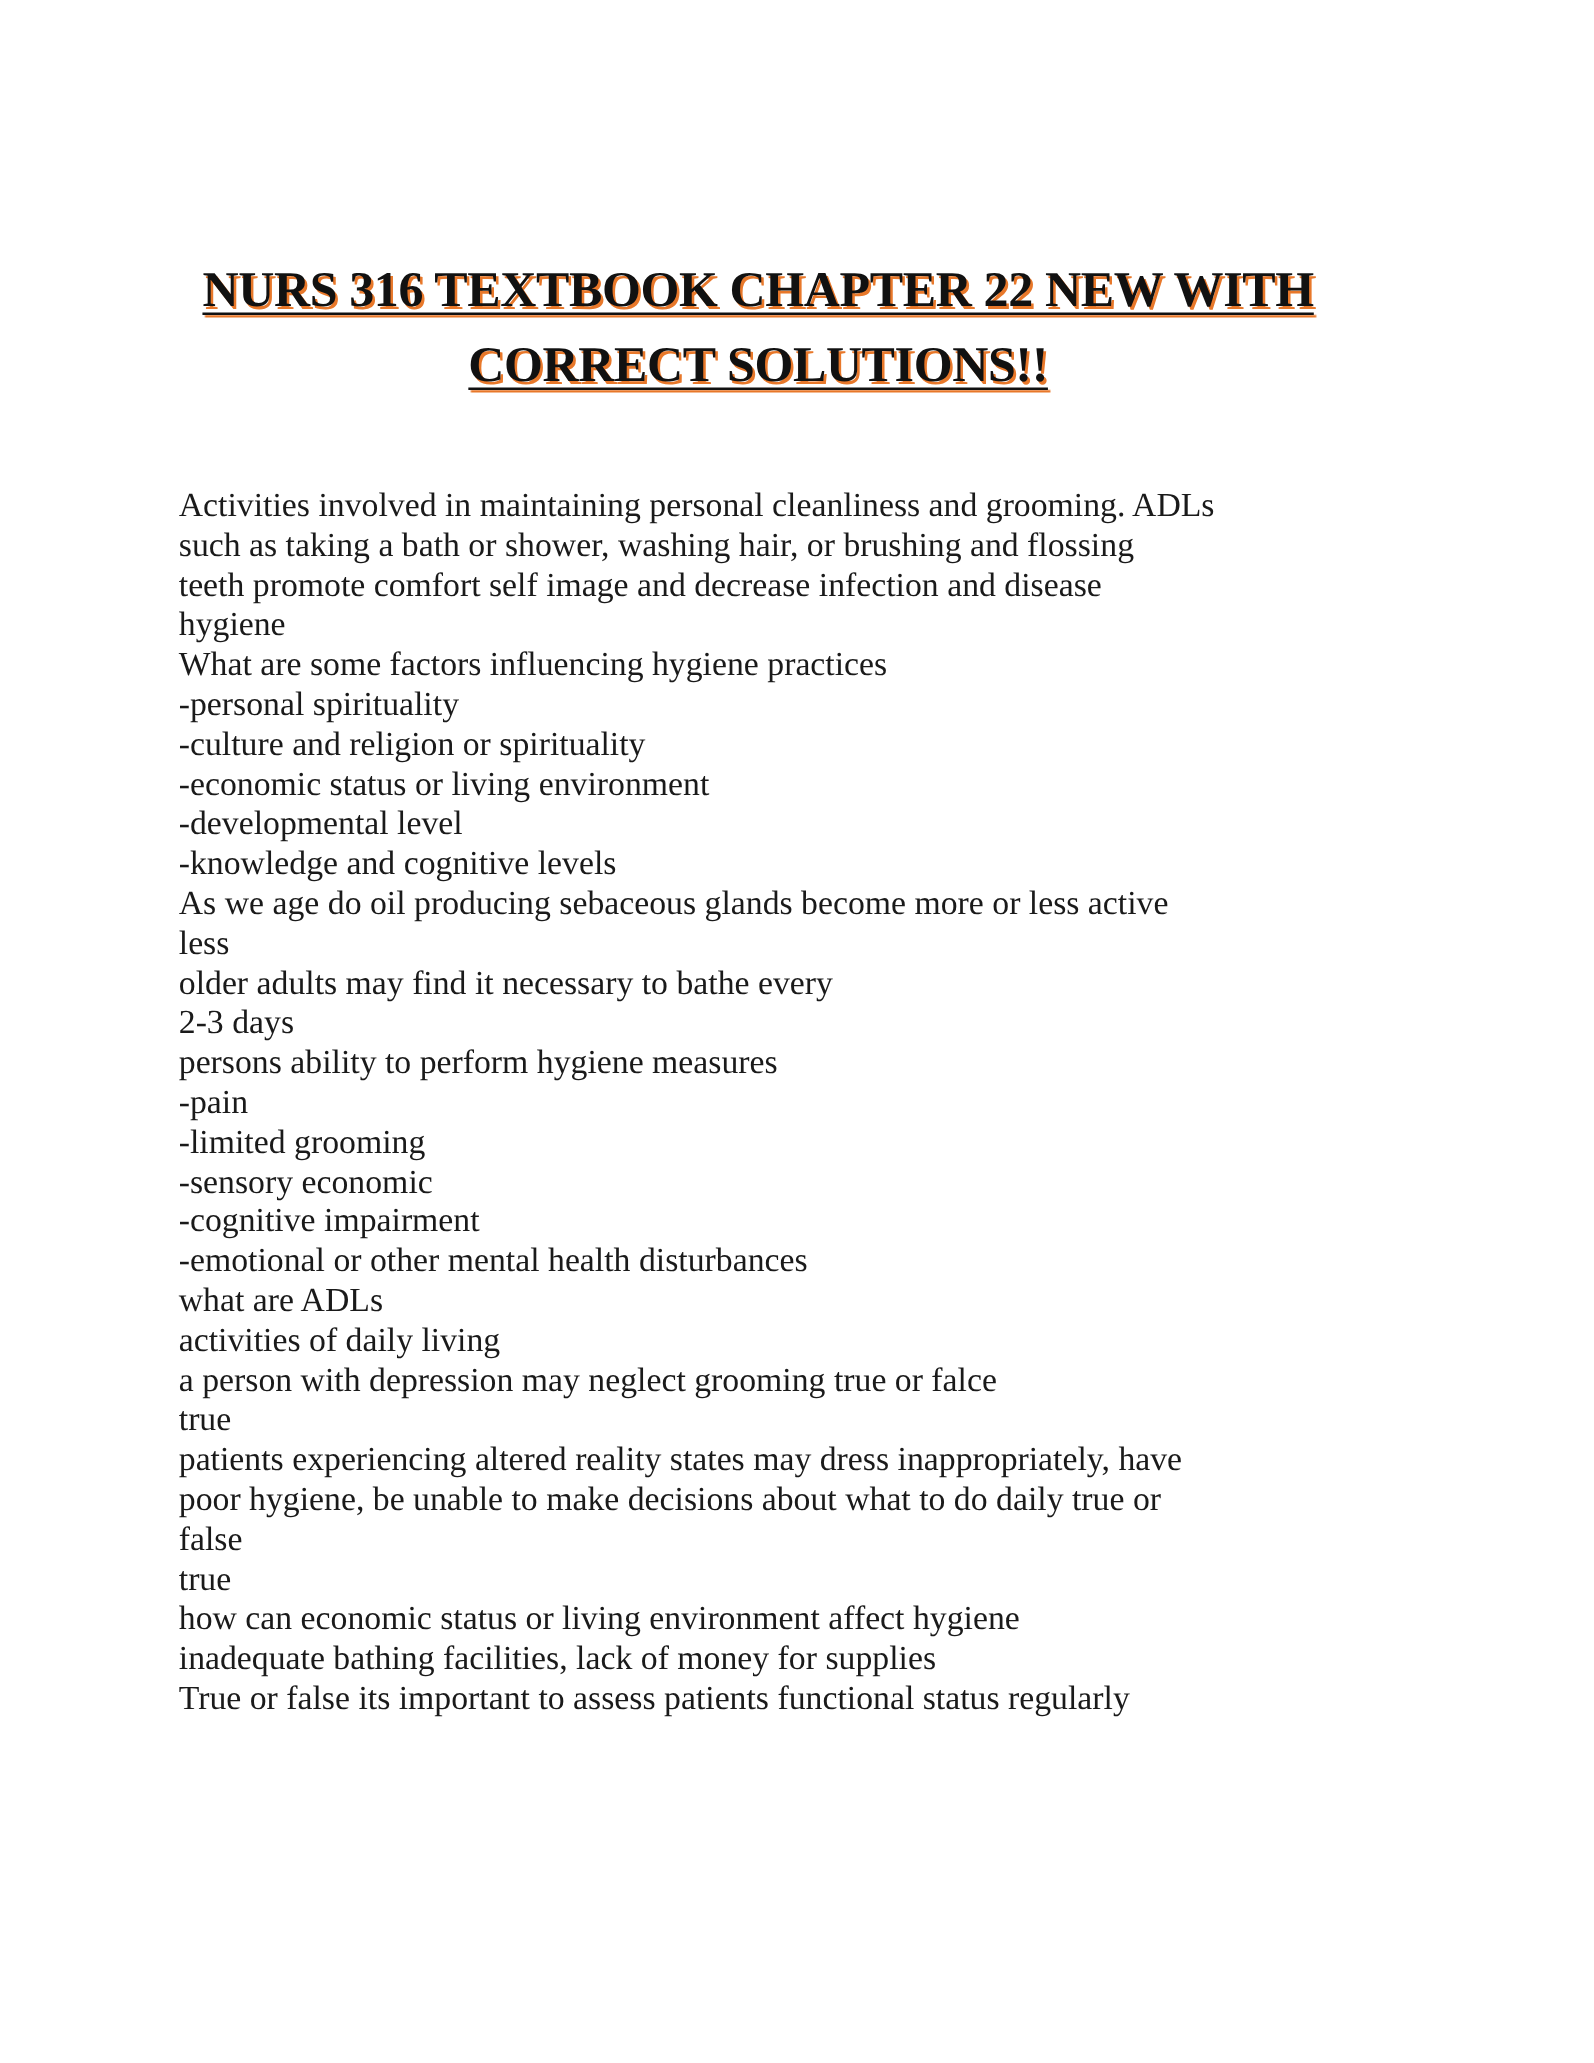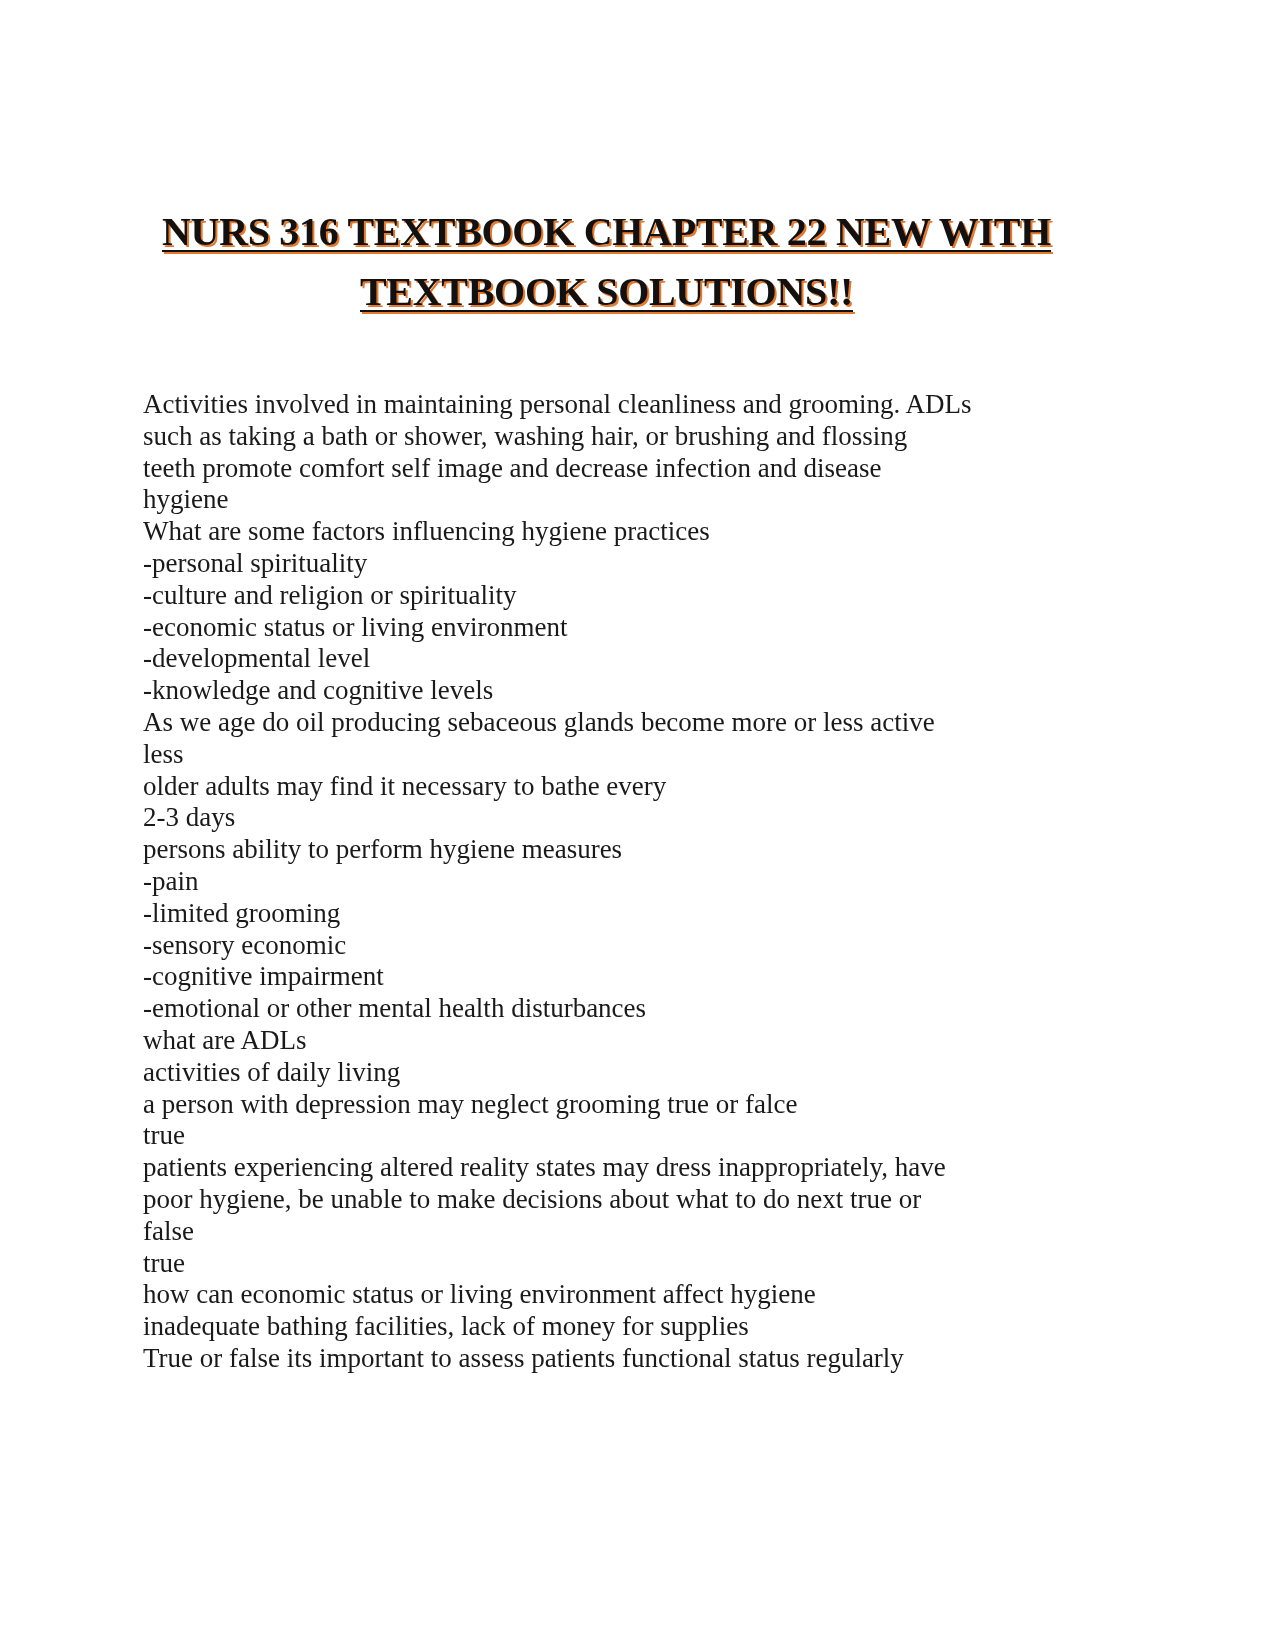--- a/index.html
+++ b/index.html
@@ -23,21 +23,21 @@
       font-size: 27px; line-height: 31.8px; color: #1a1a1a;
     }
     .line { white-space: nowrap; }
   </style>
 </head>
 <body>
 
 <div class="page">
   <div class="title">
     <div>NURS 316 TEXTBOOK CHAPTER 22 NEW WITH</div>
-    <div>TEXTBOOK SOLUTIONS!!</div>
+    <div>CORRECT SOLUTIONS!!</div>
   </div>
 
   <div class="body">
     <div class="line">Activities involved in maintaining personal cleanliness and grooming. ADLs</div>
     <div class="line">such as taking a bath or shower, washing hair, or brushing and flossing</div>
     <div class="line">teeth promote comfort self image and decrease infection and disease</div>
     <div class="line">hygiene</div>
     <div class="line">What are some factors influencing hygiene practices</div>
     <div class="line">-personal spirituality</div>
     <div class="line">-culture and religion or spirituality</div>
@@ -52,20 +52,20 @@
     <div class="line">-pain</div>
     <div class="line">-limited grooming</div>
     <div class="line">-sensory economic</div>
     <div class="line">-cognitive impairment</div>
     <div class="line">-emotional or other mental health disturbances</div>
     <div class="line">what are ADLs</div>
     <div class="line">activities of daily living</div>
     <div class="line">a person with depression may neglect grooming true or falce</div>
     <div class="line">true</div>
     <div class="line">patients experiencing altered reality states may dress inappropriately, have</div>
-    <div class="line">poor hygiene, be unable to make decisions about what to do next true or</div>
+    <div class="line">poor hygiene, be unable to make decisions about what to do daily true or</div>
     <div class="line">false</div>
     <div class="line">true</div>
     <div class="line">how can economic status or living environment affect hygiene</div>
     <div class="line">inadequate bathing facilities, lack of money for supplies</div>
     <div class="line">True or false its important to assess patients functional status regularly</div>
   </div>
 </div>
 
 </body></html>

